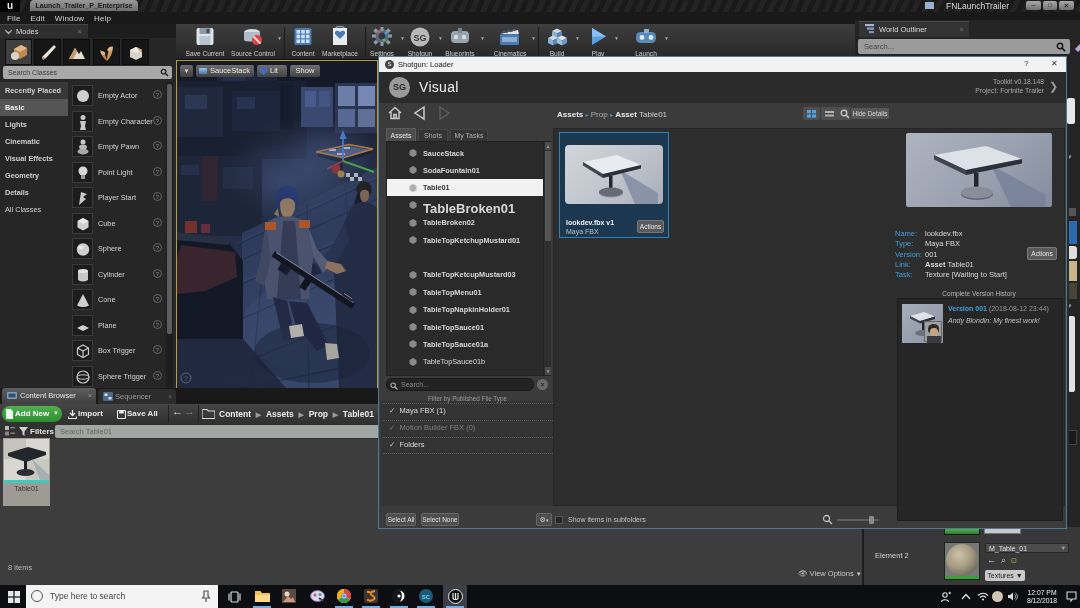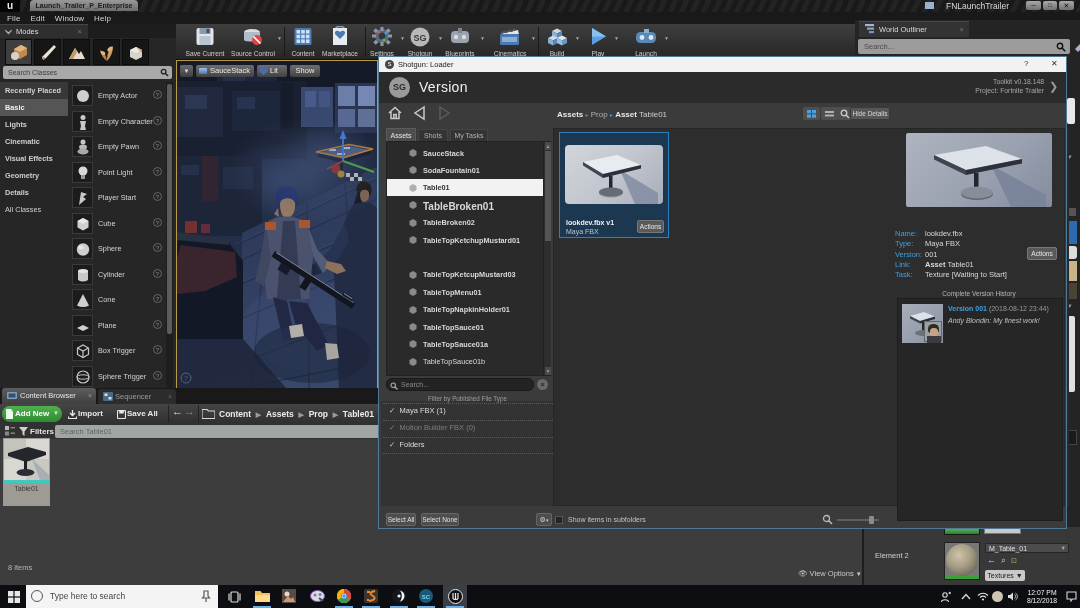--- a/index.html
+++ b/index.html
@@ -621,21 +621,21 @@
 <div id="dialog" class="a" style="left:378px;top:56px;width:689px;height:473px;background:#3b3b3b;border:1px solid #4f7a96;">
 
   <div class="a" style="left:0;top:0;width:687px;height:15px;background:#f2f2f2;"></div>
   <div class="a" style="left:6px;top:3px;width:9px;height:9px;border-radius:50%;background:#444;color:#fff;font-size:6px;text-align:center;line-height:9px;">S</div>
   <div class="a" style="left:19px;top:3px;font-size:7.5px;color:#222;">Shotgun: Loader</div>
   <div class="a" style="left:645px;top:2px;font-size:8px;color:#333;">?</div>
   <div class="a" style="left:672px;top:2px;font-size:8px;color:#333;">✕</div>
 
   <div class="a" style="left:0;top:15px;width:687px;height:31px;background:#2b2b2b;"></div>
   <div class="a" style="left:10px;top:20px;width:21px;height:21px;border-radius:50%;background:#9a9a9a;color:#2b2b2b;font-size:9px;font-weight:bold;text-align:center;line-height:21px;">SG</div>
-  <div class="a" style="left:40px;top:22px;font-size:14px;color:#efefef;letter-spacing:.3px;">Version</div>
+  <div class="a" style="left:40px;top:22px;font-size:14px;color:#efefef;letter-spacing:.3px;">Visual</div>
   <div class="a" style="left:480px;top:21px;width:185px;text-align:right;font-size:6.8px;color:#a8a8a8;line-height:8.5px;">Toolkit v0.18.148<br>Project: Fortnite Trailer</div>
   <div class="a" style="left:670px;top:23px;font-size:11px;color:#9a9a9a;">❯</div>
 
   <svg class="a" style="left:8px;top:48px;" width="16" height="16" viewBox="0 0 16 16">
         <path d="M2 8 L8 2.5 L14 8 M4 7 V13.5 H12 V7 M6.8 13.5 V9.5 H9.2 V13.5" fill="none" stroke="#c9c9c9" stroke-width="1.5"></path>
       </svg>
   <svg class="a" style="left:32px;top:48px;" width="17" height="16" viewBox="0 0 17 16">
         <path d="M13 2 L4 8 L13 14 Z" fill="none" stroke="#c9c9c9" stroke-width="1.5"></path>
       </svg>
   <svg class="a" style="left:57px;top:48px;" width="17" height="16" viewBox="0 0 17 16">
@@ -684,21 +684,21 @@
         <div class="a" style="left:0;top:36.8px;width:165px;height:17.4px;background:#f2f2f2;">
           <svg style="position:absolute;left:21px;top:4px;" width="10" height="10" viewBox="0 0 10 10">
             <path d="M1.5 3 L5 1 L8.5 3 L8.5 7 L5 9 L1.5 7Z" fill="#b0b0b0"></path>
           </svg>
           <div style="position:absolute;left:36px;top:4.5px;font-size:7.3px;font-weight:bold;color:#333;white-space:nowrap;">Table01</div>
         </div>
         <div class="a" style="left:0;top:54.199999999999996px;width:165px;height:17.4px;">
           <svg style="position:absolute;left:21px;top:4px;" width="10" height="10" viewBox="0 0 10 10">
             <path d="M1.5 3 L5 1 L8.5 3 L8.5 7 L5 9 L1.5 7Z" fill="#8a8a8a"></path>
           </svg>
-          <div style="position:absolute;left:36px;top:4.5px;font-size:10px;font-weight:bold;color:#d8d8d8;white-space:nowrap;">TableBroken01</div>
+          <div style="position:absolute;left:36px;top:4.5px;font-size:13px;font-weight:bold;color:#d8d8d8;white-space:nowrap;">TableBroken01</div>
         </div>
         <div class="a" style="left:0;top:71.6px;width:165px;height:17.4px;">
           <svg style="position:absolute;left:21px;top:4px;" width="10" height="10" viewBox="0 0 10 10">
             <path d="M1.5 3 L5 1 L8.5 3 L8.5 7 L5 9 L1.5 7Z" fill="#8a8a8a"></path>
           </svg>
           <div style="position:absolute;left:36px;top:4.5px;font-size:7.3px;font-weight:bold;color:#d8d8d8;white-space:nowrap;">TableBroken02</div>
         </div>
         <div class="a" style="left:0;top:89px;width:165px;height:17.4px;">
           <svg style="position:absolute;left:21px;top:4px;" width="10" height="10" viewBox="0 0 10 10">
             <path d="M1.5 3 L5 1 L8.5 3 L8.5 7 L5 9 L1.5 7Z" fill="#8a8a8a"></path>

